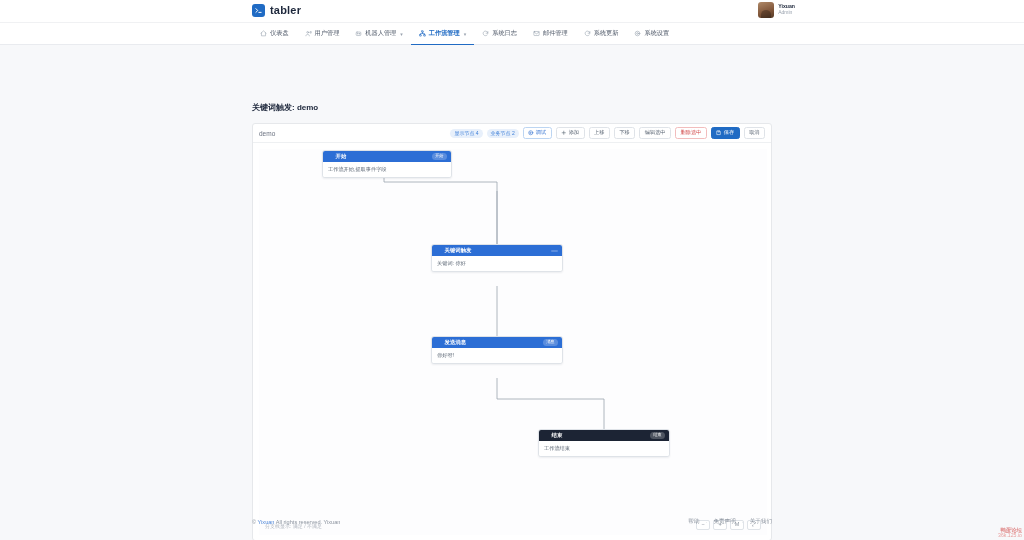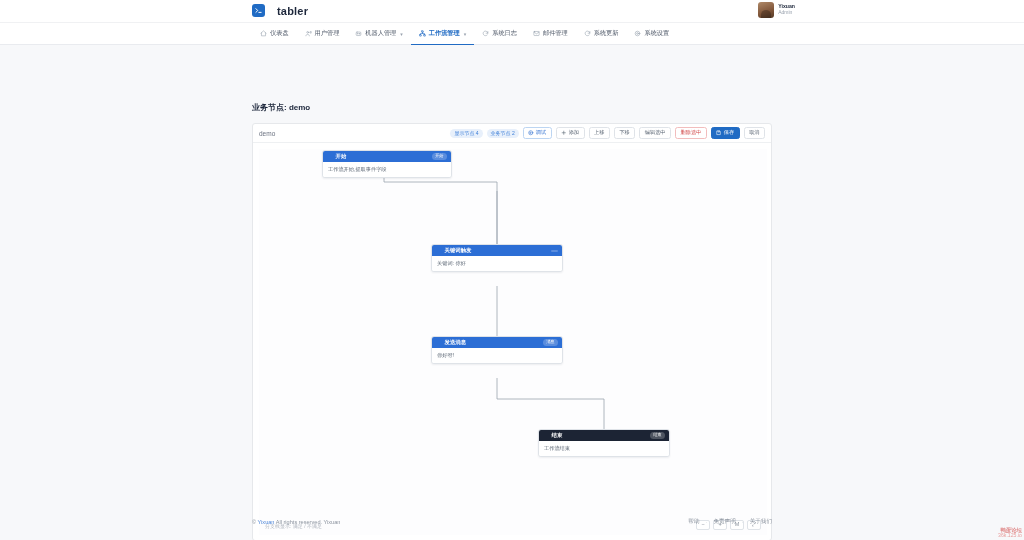--- a/index.html
+++ b/index.html
@@ -14,21 +14,21 @@
 
   
   .topbar {
     height: 23px; background: #ffffff;
     display: flex; align-items: center;
     border-bottom: 1px solid #f0f1f3;
     position: relative;
   }
   .brand {
     position: absolute; left: 252px; top: 4px;
-    display: flex; align-items: center; gap: 12px;
+    display: flex; gap: 5px;
   }
   .brand-logo {
     width: 13px; height: 13px; border-radius: 3px;
     background: #206bc4; color: #fff;
     display: flex; align-items: center; justify-content: center;
     font-size: 8px; line-height: 1;
   }
   .brand-name { font-size: 11px; color: #1d273b; font-weight: 700; letter-spacing: .2px; }
 
   .user-box {
@@ -289,21 +289,21 @@
             </svg>
         </span>
         <span>系统设置</span>
       </div>
 
     </div>
   </div>
 
   <div class="content">
 
-    <div class="page-title">业务节点: demo</div>
+    <div class="page-title">关键词触发: demo</div>
 
     <div class="card">
 
       <div class="card-head">
         <span class="card-title">demo</span>
 
         <span class="head-right">
           <span class="badge">显示节点 4</span>
           <span class="badge">业务节点 2</span>
 

